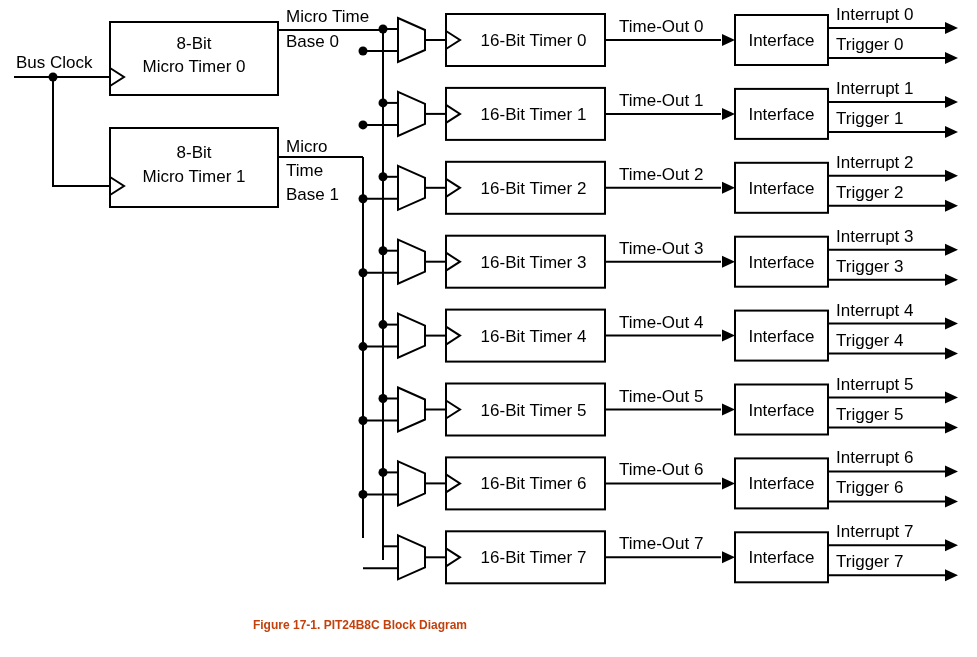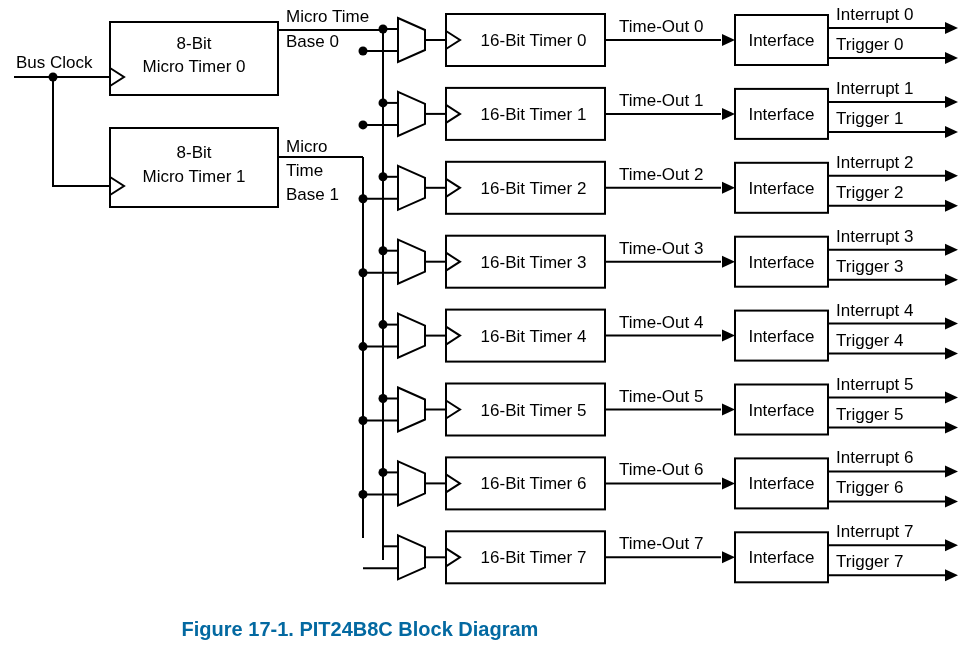--- a/index.html
+++ b/index.html
@@ -75,23 +75,23 @@
     fill: #000000;
     font-size: 17px;
   }
   .caption {
     position: absolute;
     left: 0;
     top: 618px;
     width: 720px;
     text-align: center;
     font-family: "Liberation Sans", sans-serif;
-    font-size: 20px;
+    font-size: 12px;
     font-weight: bold;
-    color: #0369a1;
+    color: #c2410c;
   }
   .watermark {
     position: absolute;
     right: 4px;
     top: 624px;
     font-family: "Liberation Sans", sans-serif;
     font-size: 15px;
     color: #0f766e;
     letter-spacing: 0.3px;
     margin-top: 32px;

